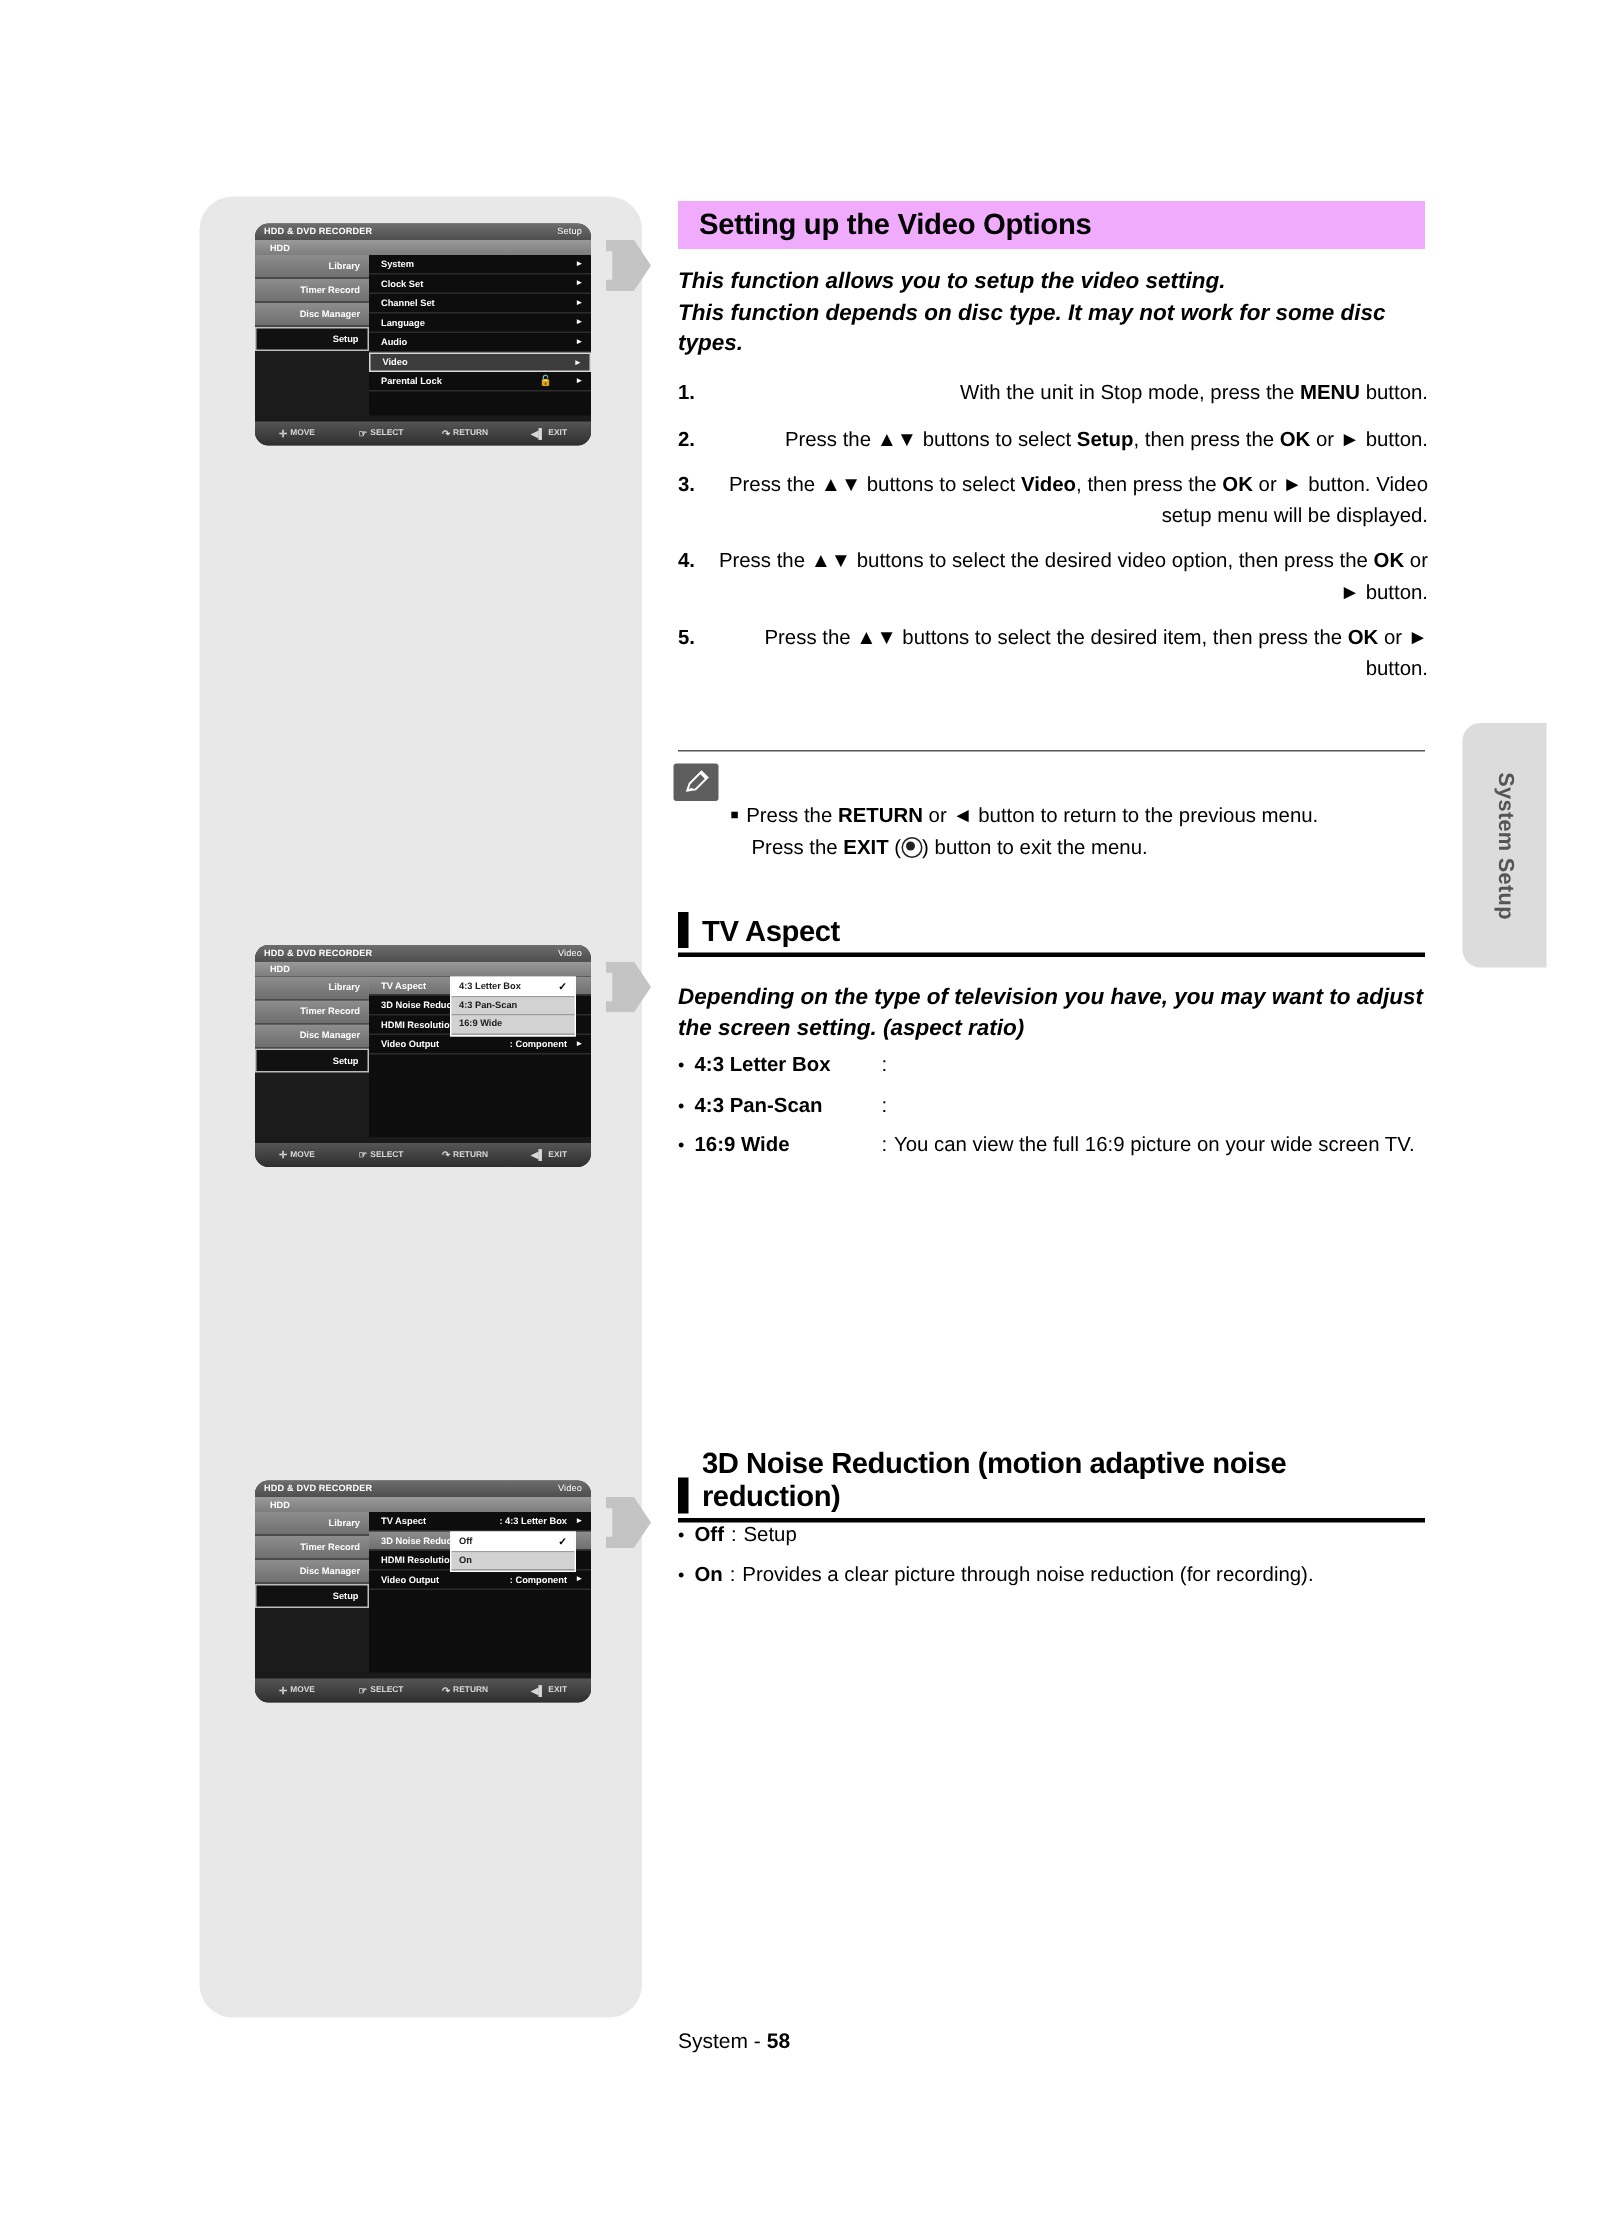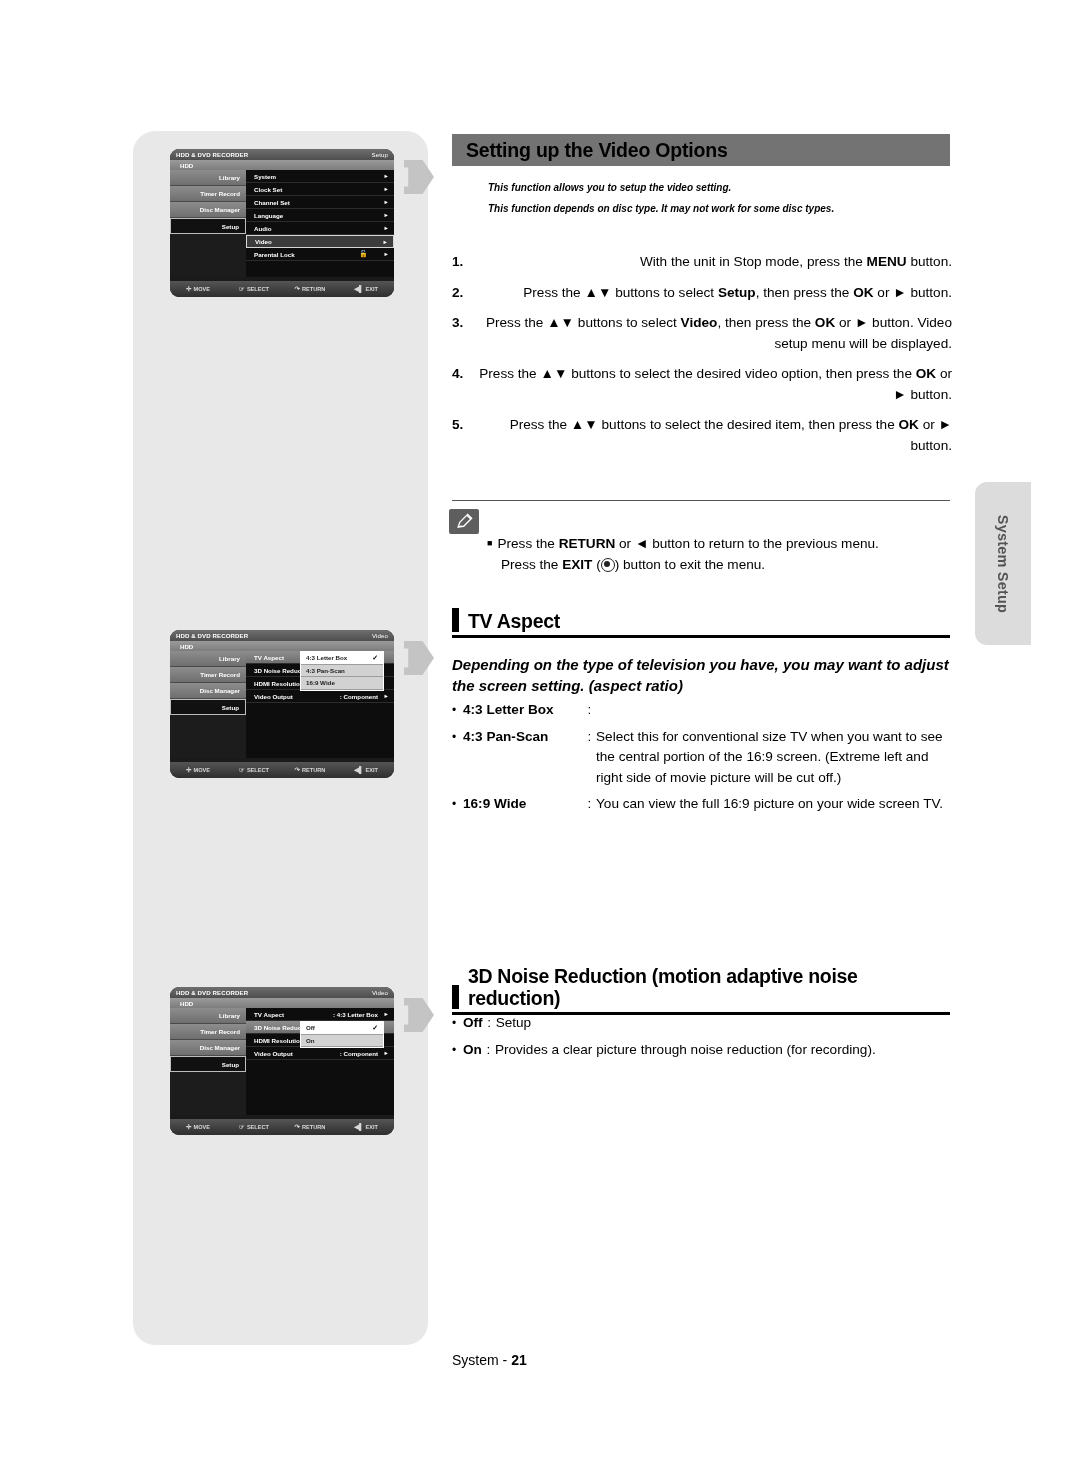--- a/index.html
+++ b/index.html
@@ -171,39 +171,38 @@
     clip-path: polygon(0 0, 62% 0, 100% 50%, 62% 100%, 0 100%, 0 78%, 14% 78%, 14% 22%, 0 22%);
   }
   .conn-1 { left: 404px; top: 160px; }
   .conn-2 { left: 404px; top: 641px; }
   .conn-3 { left: 404px; top: 998px; }
 
   .h1-band {
     position: absolute;
     left: 452px; top: 134px;
     width: 498px; height: 32px;
-    background: #737373;
+    background: #f0abfc;
     display: flex; align-items: center;
   }
   .h1-band .t {
     padding-left: 14px;
     font-size: 19.5px;
     font-weight: bold;
     letter-spacing: -.2px;
   }
 
   .intro {
     position: absolute;
     left: 452px; top: 178px;
     width: 500px;
-    font-size: 10px;
+    font-size: 15px;
     font-weight: bold;
     font-style: italic;
     line-height: 20.5px;
-    margin-left: 36px;
   }
 
   .steps {
     position: absolute;
     left: 452px; top: 252px;
     width: 500px;
   }
   .step {
     display: flex;
     font-size: 13.6px;
@@ -567,21 +566,20 @@
   <div class="deflist deflist-tv" id="tvlist">
       <div class="defrow">
         <div class="b">•</div>
         <div class="term" style="width: 120px;">4:3 Letter Box</div>
         <div class="colon" style="text-align: center;">:</div>
       </div>
       <div class="defrow">
         <div class="b">•</div>
         <div class="term" style="width: 120px;">4:3 Pan-Scan</div>
         <div class="colon" style="text-align: center;">:</div>
-        <div class="desc">Select this for conventional size TV when you want to see the central portion of the 16:9 screen. (Extreme left and right side of movie picture will be cut off.)</div>
       </div>
       <div class="defrow">
         <div class="b">•</div>
         <div class="term" style="width: 120px;">16:9 Wide</div>
         <div class="colon" style="text-align: center;">:</div>
         <div class="desc">You can view the full 16:9 picture on your wide screen TV.</div>
       </div>
     </div>
 
   <div class="h2 h2-3d">
@@ -600,16 +598,16 @@
       </div>
       <div class="defrow">
         <div class="b">•</div>
         <div class="term" style="margin-right: 0px;">On</div>
         <div class="colon" style="text-align: center; width: 13px;">:</div>
         <div class="desc">Provides a clear picture through noise reduction (for recording).</div>
       </div>
     </div>
 
   <div class="footer">
-    <span>System</span><span> - </span><b>21</b>
+    <span>System</span><span> - </span><b>58</b>
   </div>
 
 </div>
 
 </body></html>

